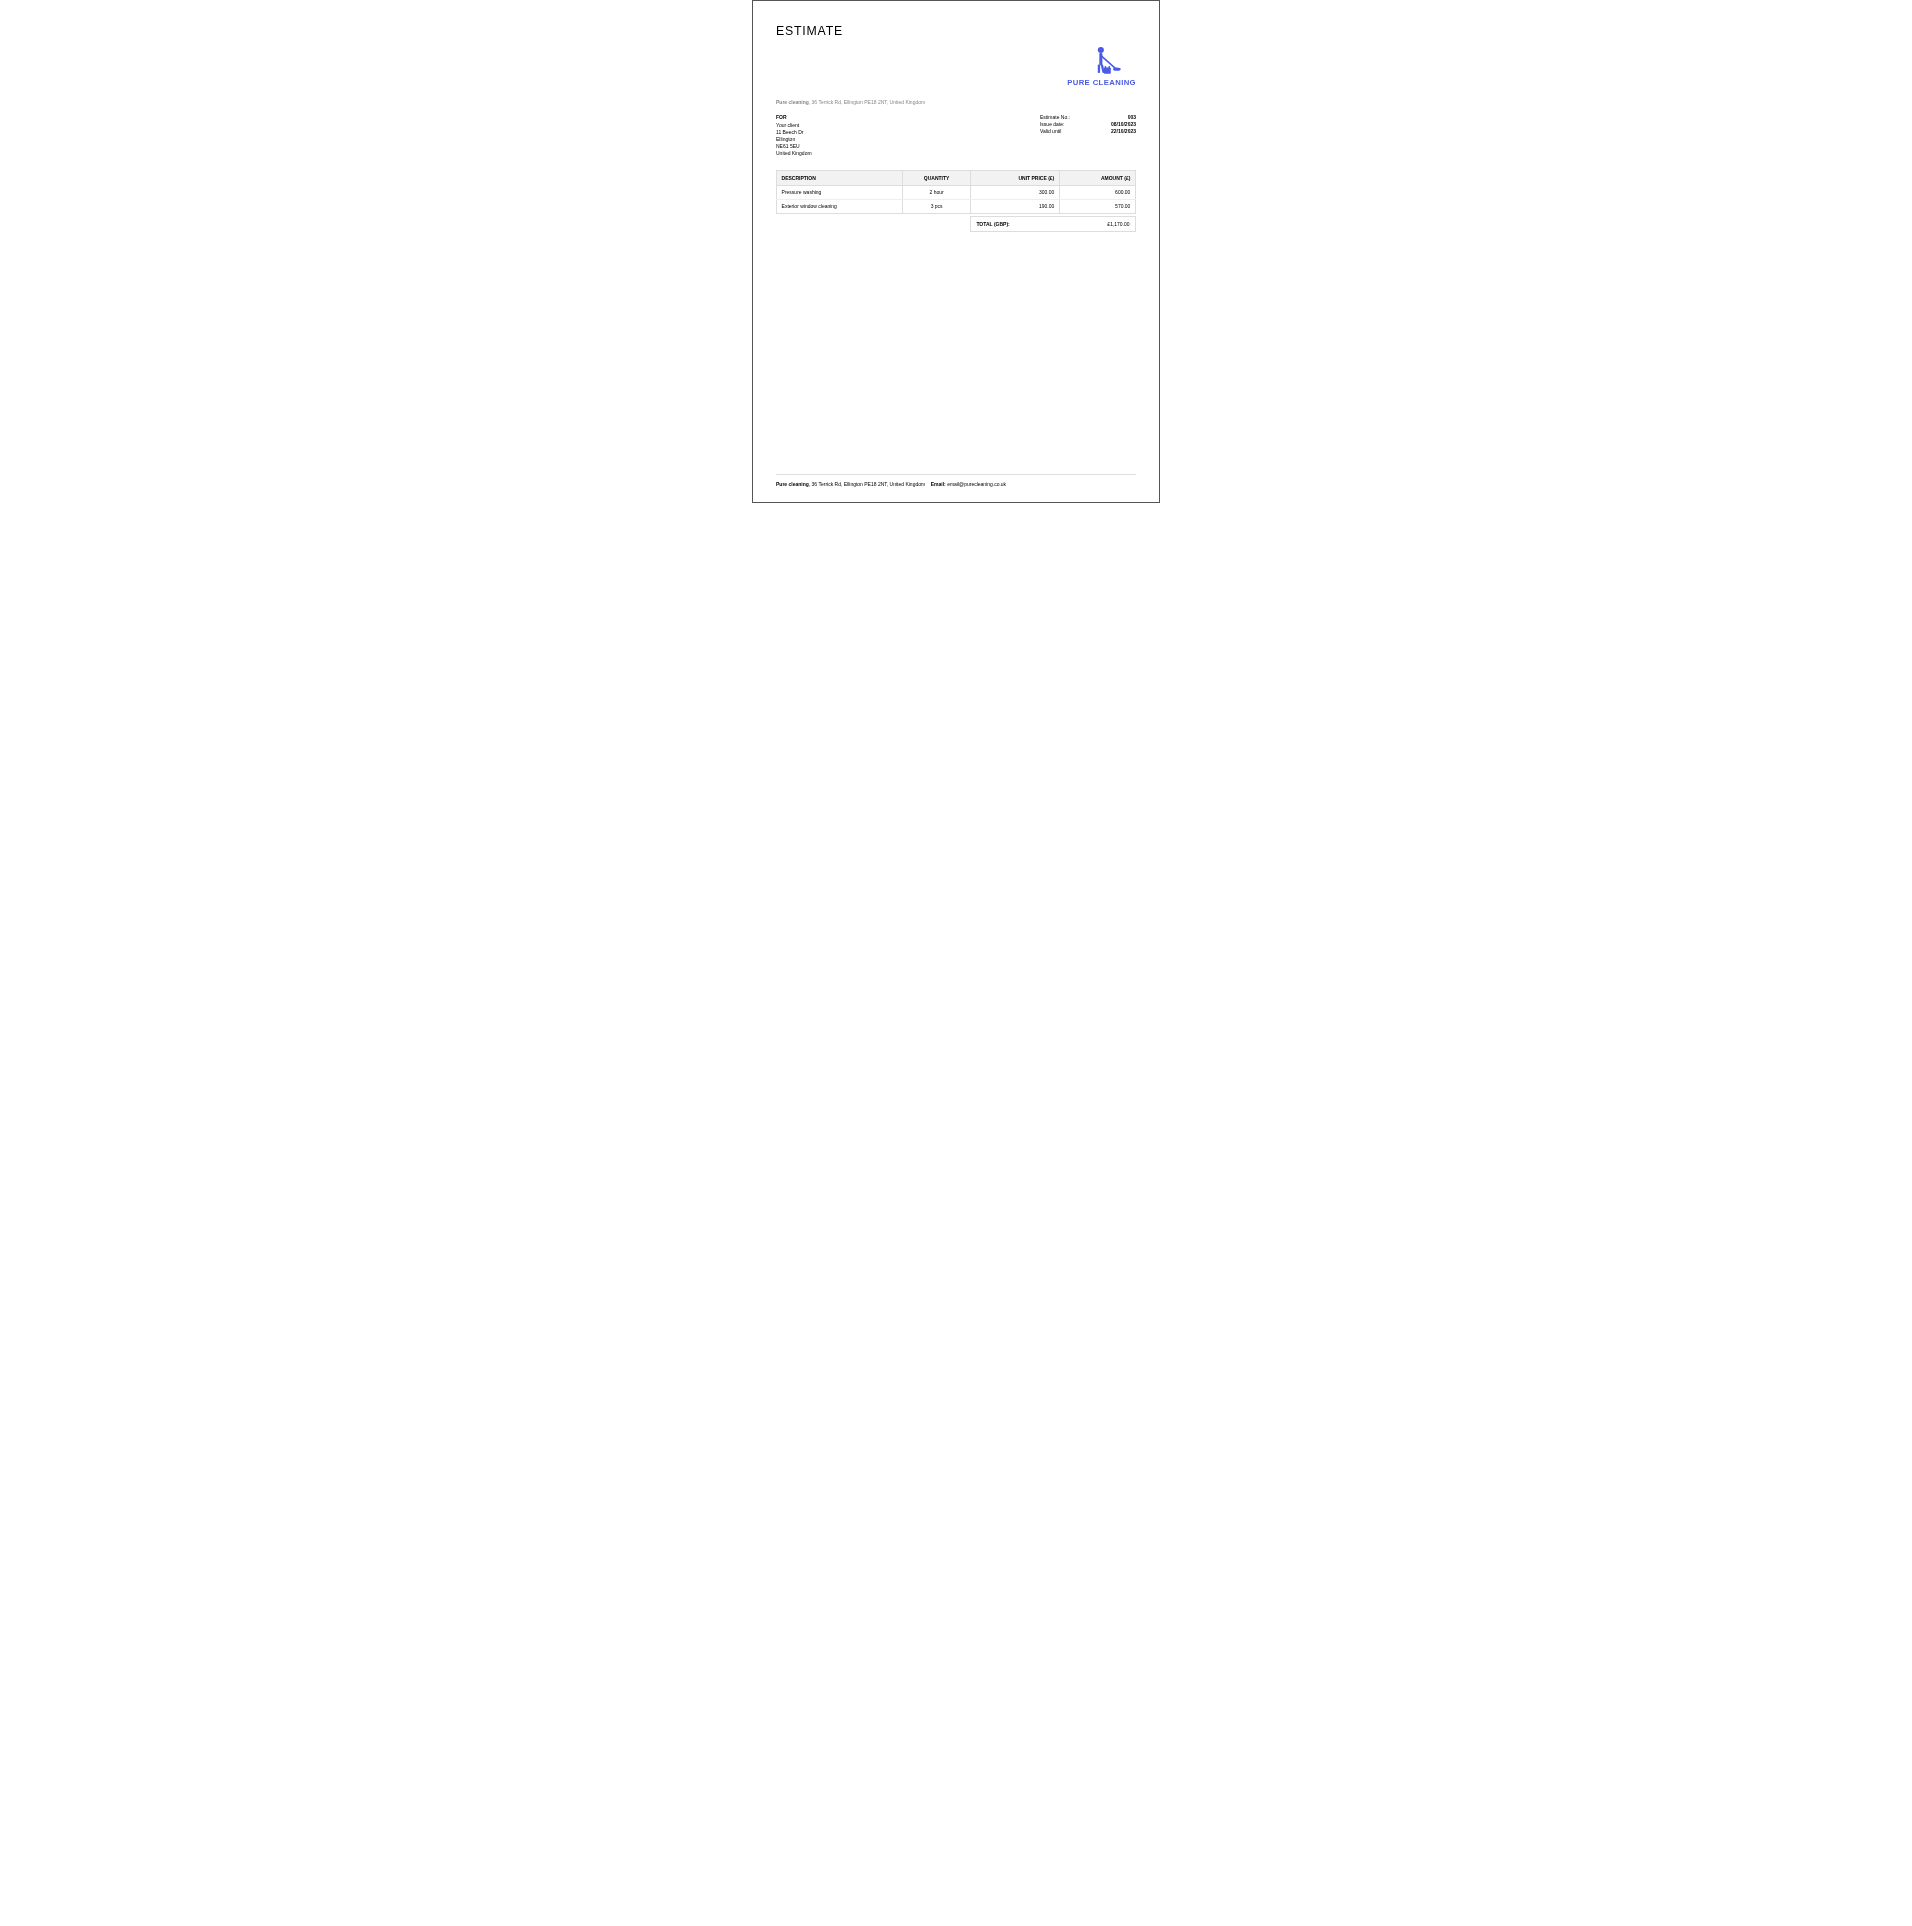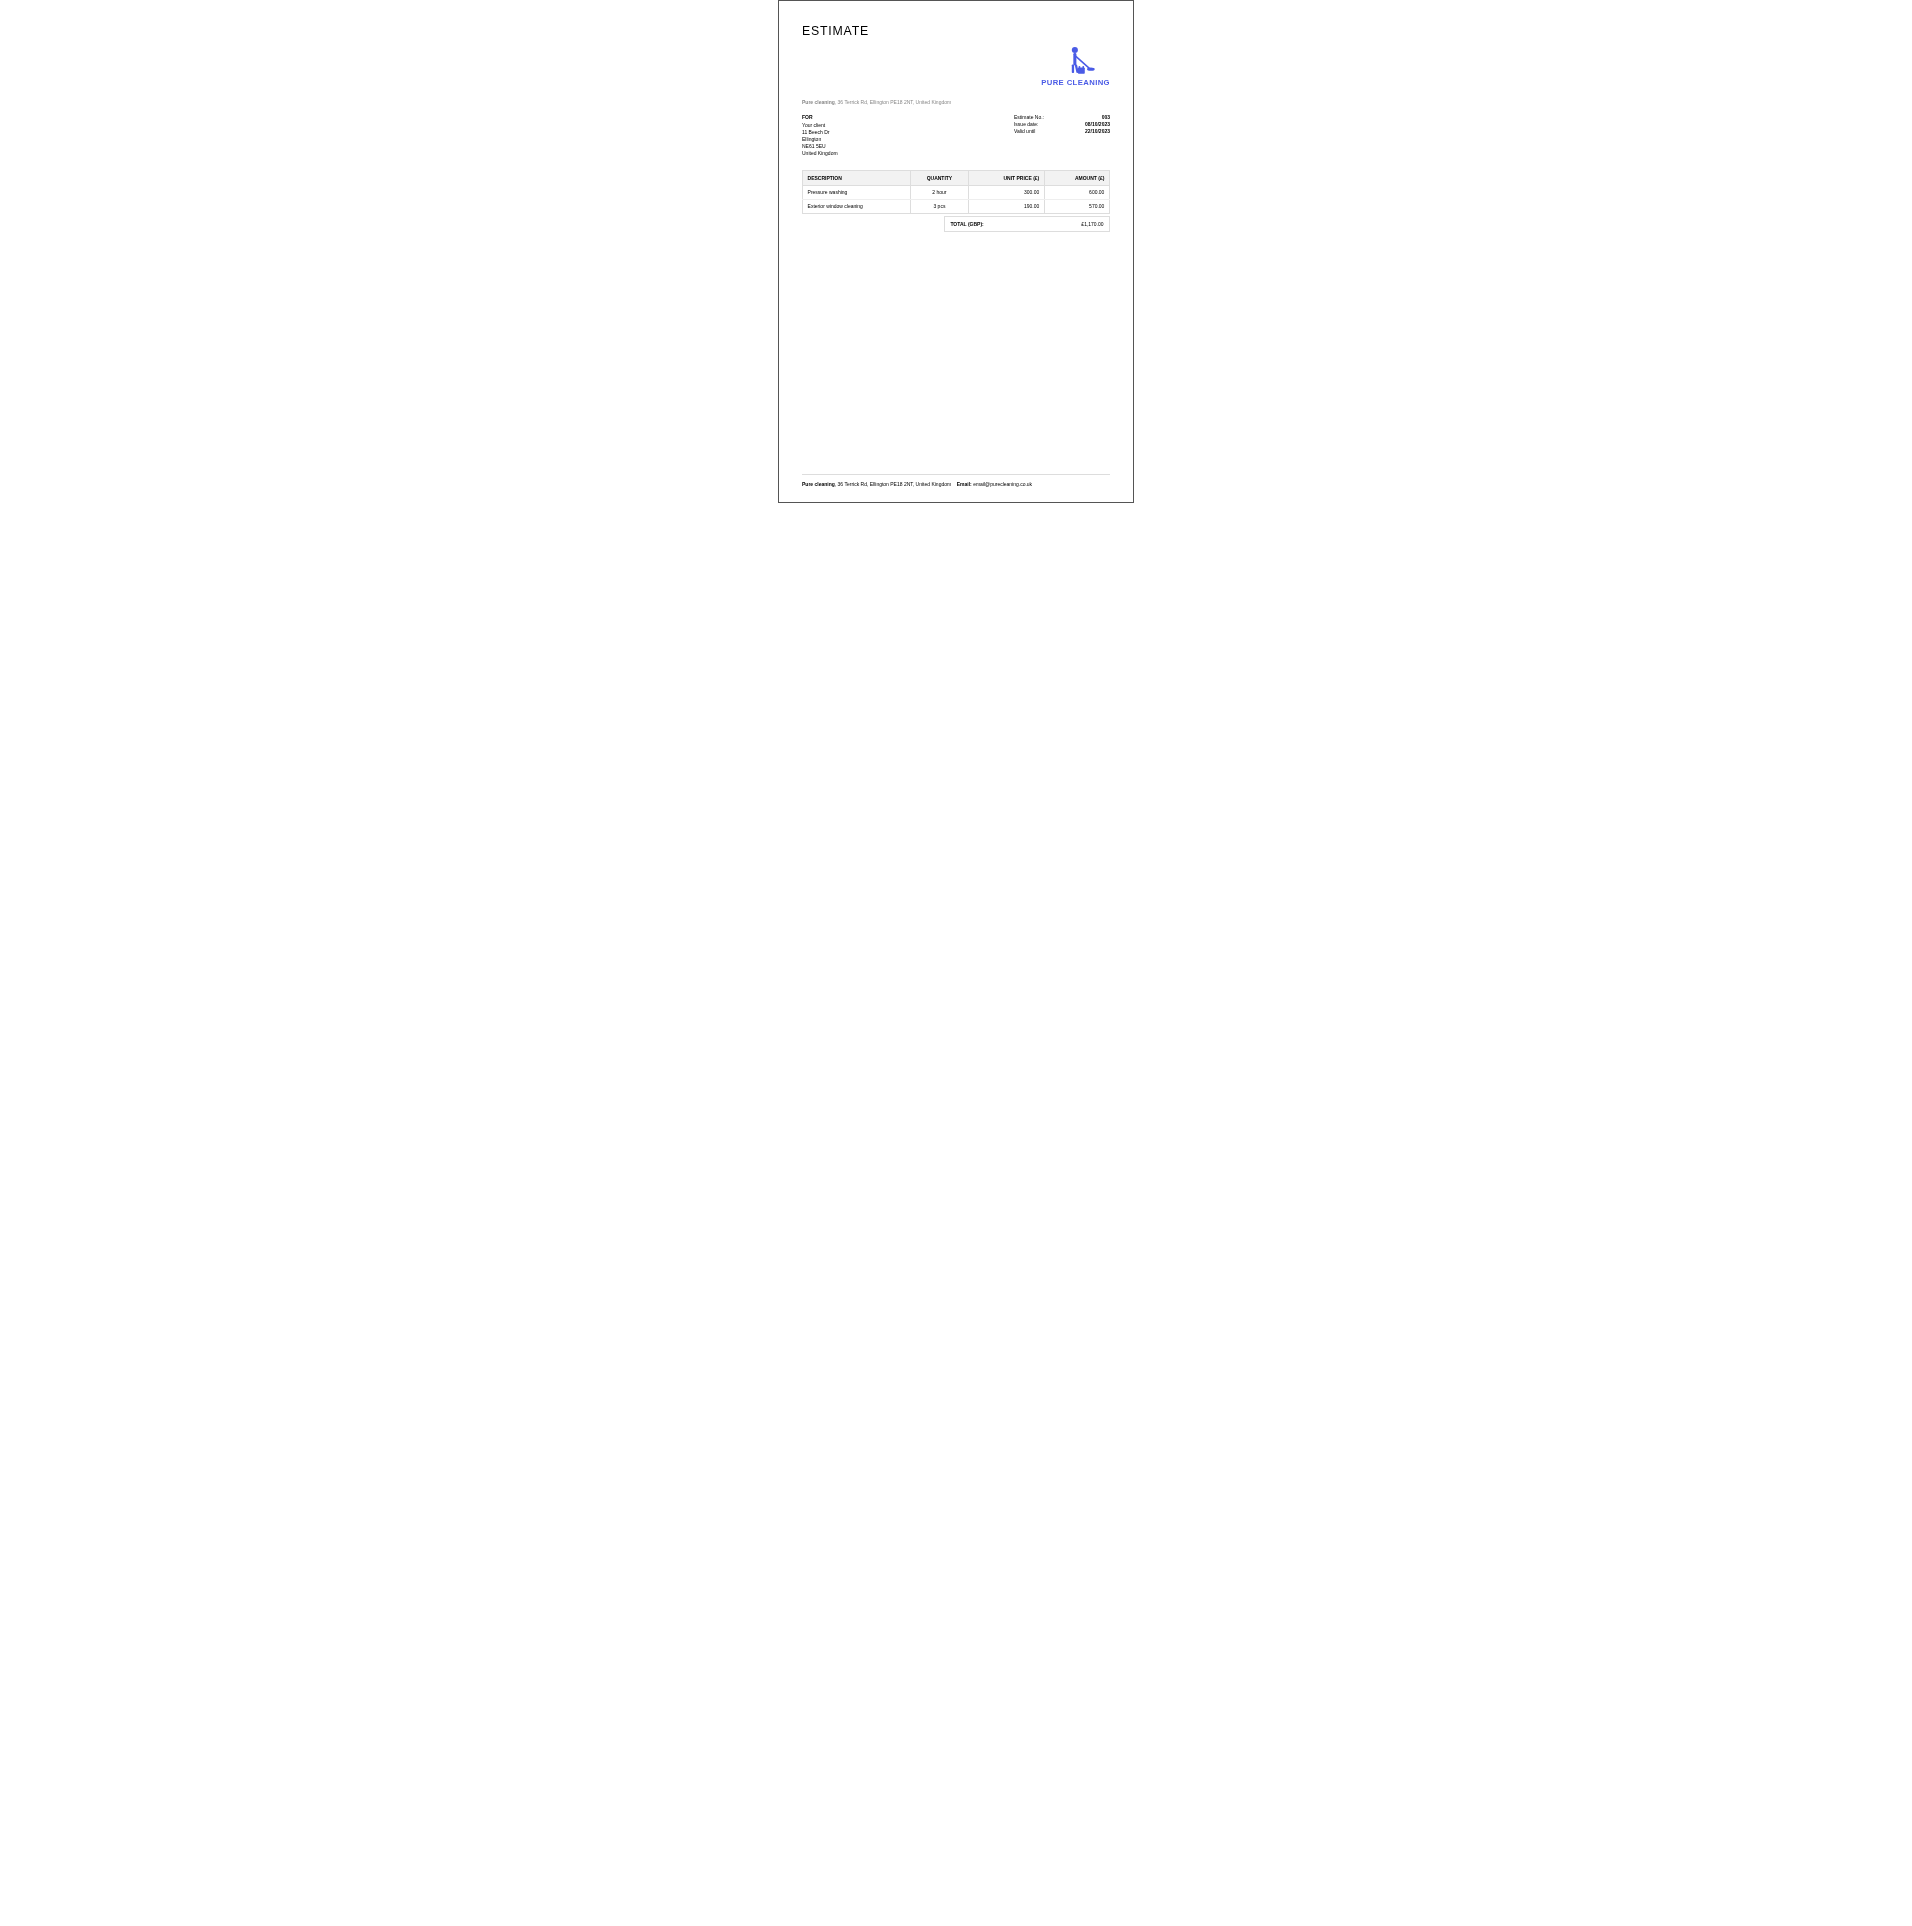--- a/index.html
+++ b/index.html
@@ -2,21 +2,21 @@
 <html style="font-size:6.2px"><head>
 <meta charset="utf-8">
 <style>
   * { box-sizing: border-box; margin: 0; padding: 0; }
   body {
     font-family: Arial, Helvetica, sans-serif;
     background: #fff;
     color: #000;
   }
   .page {
-    width: 356px;
+    width: 408px;
     height: 503px;
     margin: 0 auto;
     border: 0.4px solid #555;
     padding: 23px 23px 15.4px 23px;
     position: relative;
     display: flex;
     flex-direction: column;
   }
   .title {
     font-size: 12.3px;

